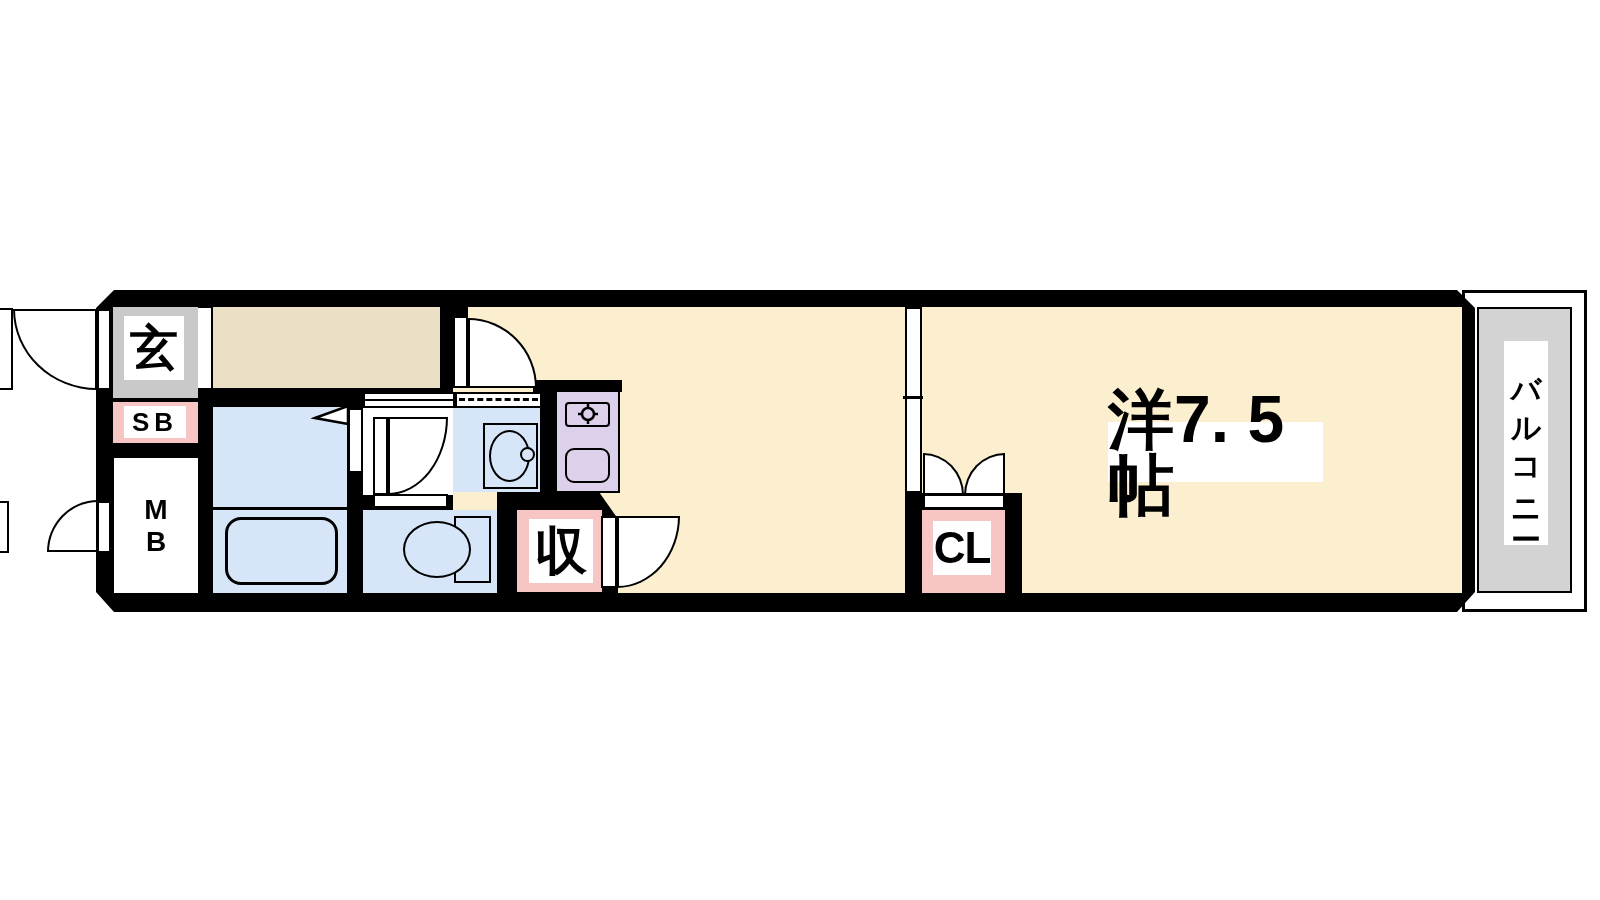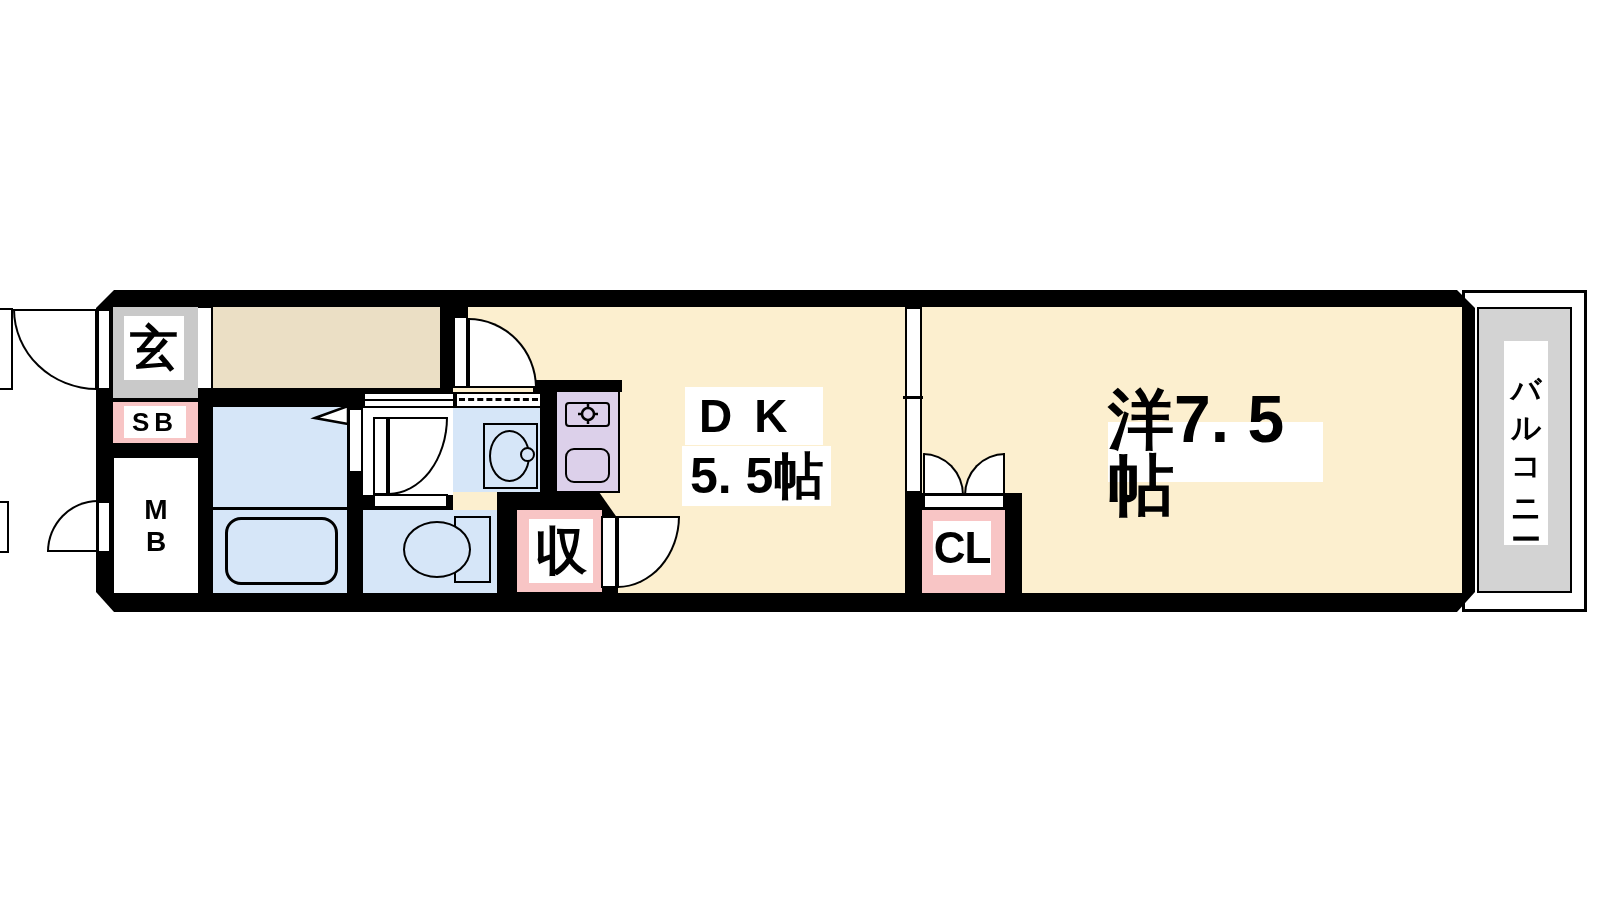--- a/index.html
+++ b/index.html
@@ -123,19 +123,15 @@
     </g>
   </svg>
 
   <div class="abs label" style="left:124px;top:316px;width:60px;height:64px;font-size:48px;">玄</div>
   <div class="abs label" style="left:124px;top:406px;width:62px;height:32px;font-size:26px;letter-spacing:5px;">SB</div>
   <div class="abs" style="left:114px;top:458px;width:84px;height:135px;display:flex;flex-direction:column;align-items:center;justify-content:center;
               font-size:28px;font-weight:700;line-height:32px;color:#000;">
     <span>M</span>
     <span>B</span>
   </div>
-  <div class="abs" style="left:682px;top:387px;color:#000;font-weight:700;">
-    <span style="display:inline-block;background:#fff;font-size:46px;line-height:58px;padding:0 14px;letter-spacing:22px;margin-left:3px;">DK</span><br>
-    <span style="display:inline-block;background:#fff;font-size:50px;line-height:60px;padding:0 8px;margin-top:1px;">5. 5帖</span>
-  </div>
   <div class="abs label" style="left:1108px;top:422px;width:215px;height:60px;font-size:66px;">洋7. 5帖</div>
 
 </div>
 
 </body></html>

